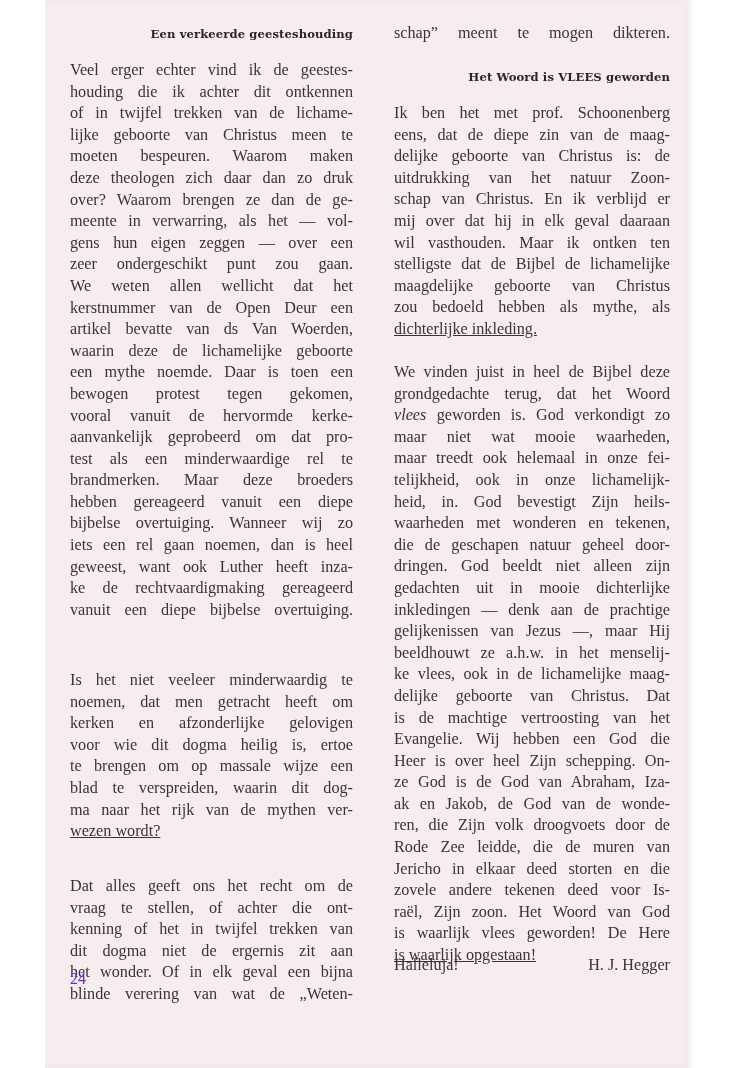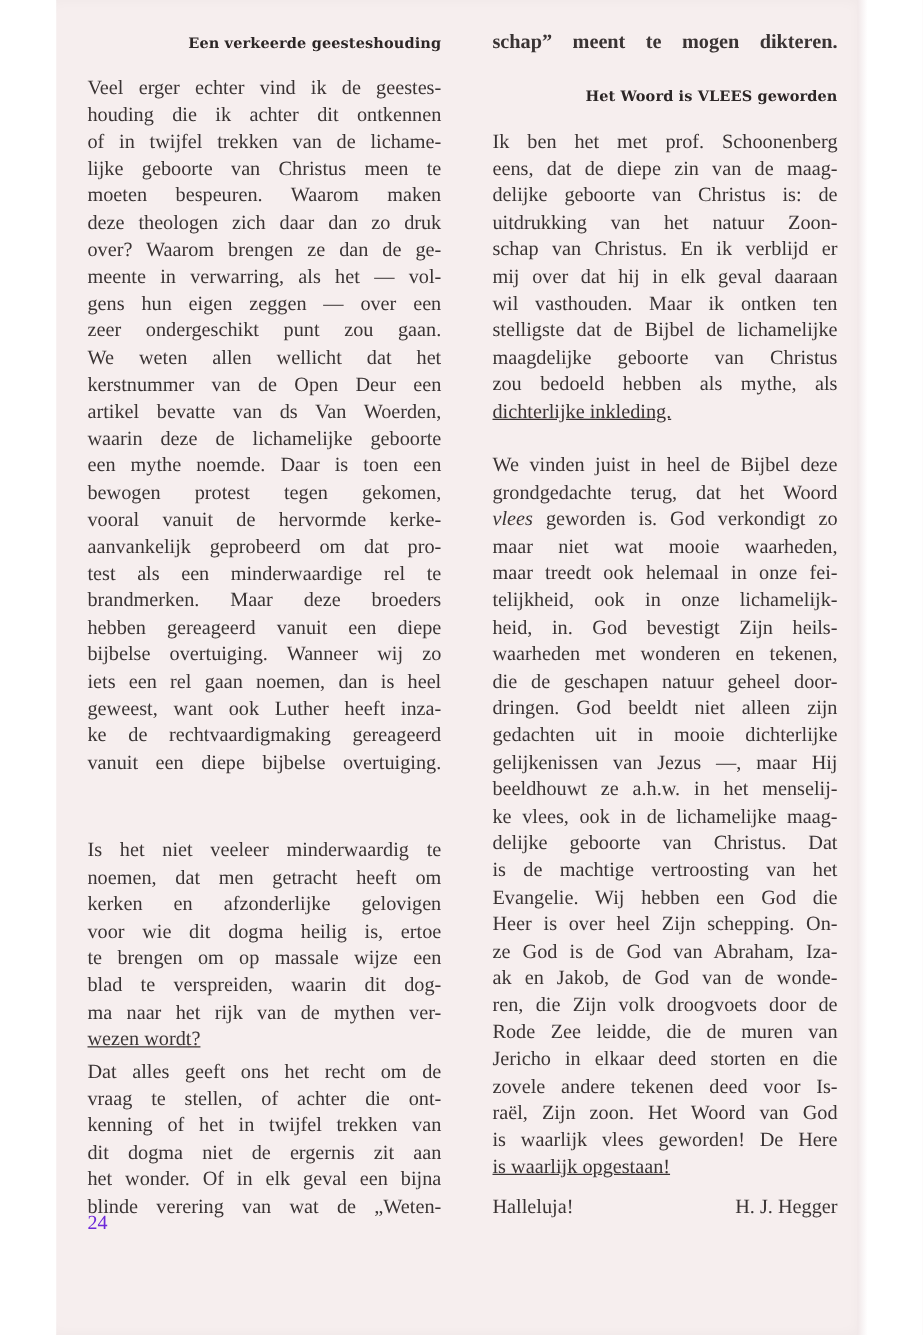--- a/index.html
+++ b/index.html
@@ -139,34 +139,34 @@
     <span class="line">Is het niet veeleer minderwaardig te</span>
     <span class="line">noemen, dat men getracht heeft om</span>
     <span class="line">kerken en afzonderlijke gelovigen</span>
     <span class="line">voor wie dit dogma heilig is, ertoe</span>
     <span class="line">te brengen om op massale wijze een</span>
     <span class="line">blad te verspreiden, waarin dit dog-</span>
     <span class="line">ma naar het rijk van de mythen ver-</span>
     <span class="line last">wezen wordt?</span>
   </div>
 
-  <div class="block" style="top:847px;">
+  <div class="block" style="top:876px;">
     <span class="line">Dat alles geeft ons het recht om de</span>
     <span class="line">vraag te stellen, of achter die ont-</span>
     <span class="line">kenning of het in twijfel trekken van</span>
     <span class="line">dit dogma niet de ergernis zit aan</span>
     <span class="line">het wonder. Of in elk geval een bijna</span>
     <span class="line">blinde verering van wat de „Weten-</span>
   </div>
 </div>
 
 <div class="page-number">24</div>
 
 <div class="col col-right">
-  <div class="block" style="top:23px;font-weight:bold;">
+  <div class="block" style="top:23px;">
     <span class="line">schap” meent te mogen dikteren.</span>
   </div>
 
   <div class="heading heading-right">Het Woord is VLEES geworden</div>
 
   <div class="block" style="top:103px;">
     <span class="line">Ik ben het met prof. Schoonenberg</span>
     <span class="line">eens, dat de diepe zin van de maag-</span>
     <span class="line">delijke geboorte van Christus is: de</span>
     <span class="line">uitdrukking van het natuur Zoon-</span>
@@ -184,20 +184,21 @@
     <span class="line">grondgedachte terug, dat het Woord</span>
     <span class="line"><span class="italic">vlees</span> <span>geworden is. God verkondigt zo</span></span>
     <span class="line">maar niet wat mooie waarheden,</span>
     <span class="line">maar treedt ook helemaal in onze fei-</span>
     <span class="line">telijkheid, ook in onze lichamelijk-</span>
     <span class="line">heid, in. God bevestigt Zijn heils-</span>
     <span class="line">waarheden met wonderen en tekenen,</span>
     <span class="line">die de geschapen natuur geheel door-</span>
     <span class="line">dringen. God beeldt niet alleen zijn</span>
     <span class="line">gedachten uit in mooie dichterlijke</span>
+    <span class="line">inkledingen — denk aan de prachtige</span>
     <span class="line">gelijkenissen van Jezus —, maar Hij</span>
     <span class="line">beeldhouwt ze a.h.w. in het menselij-</span>
     <span class="line">ke vlees, ook in de lichamelijke maag-</span>
     <span class="line">delijke geboorte van Christus. Dat</span>
     <span class="line">is de machtige vertroosting van het</span>
     <span class="line">Evangelie. Wij hebben een God die</span>
     <span class="line">Heer is over heel Zijn schepping. On-</span>
     <span class="line">ze God is de God van Abraham, Iza-</span>
     <span class="line">ak en Jakob, de God van de wonde-</span>
     <span class="line">ren, die Zijn volk droogvoets door de</span>

